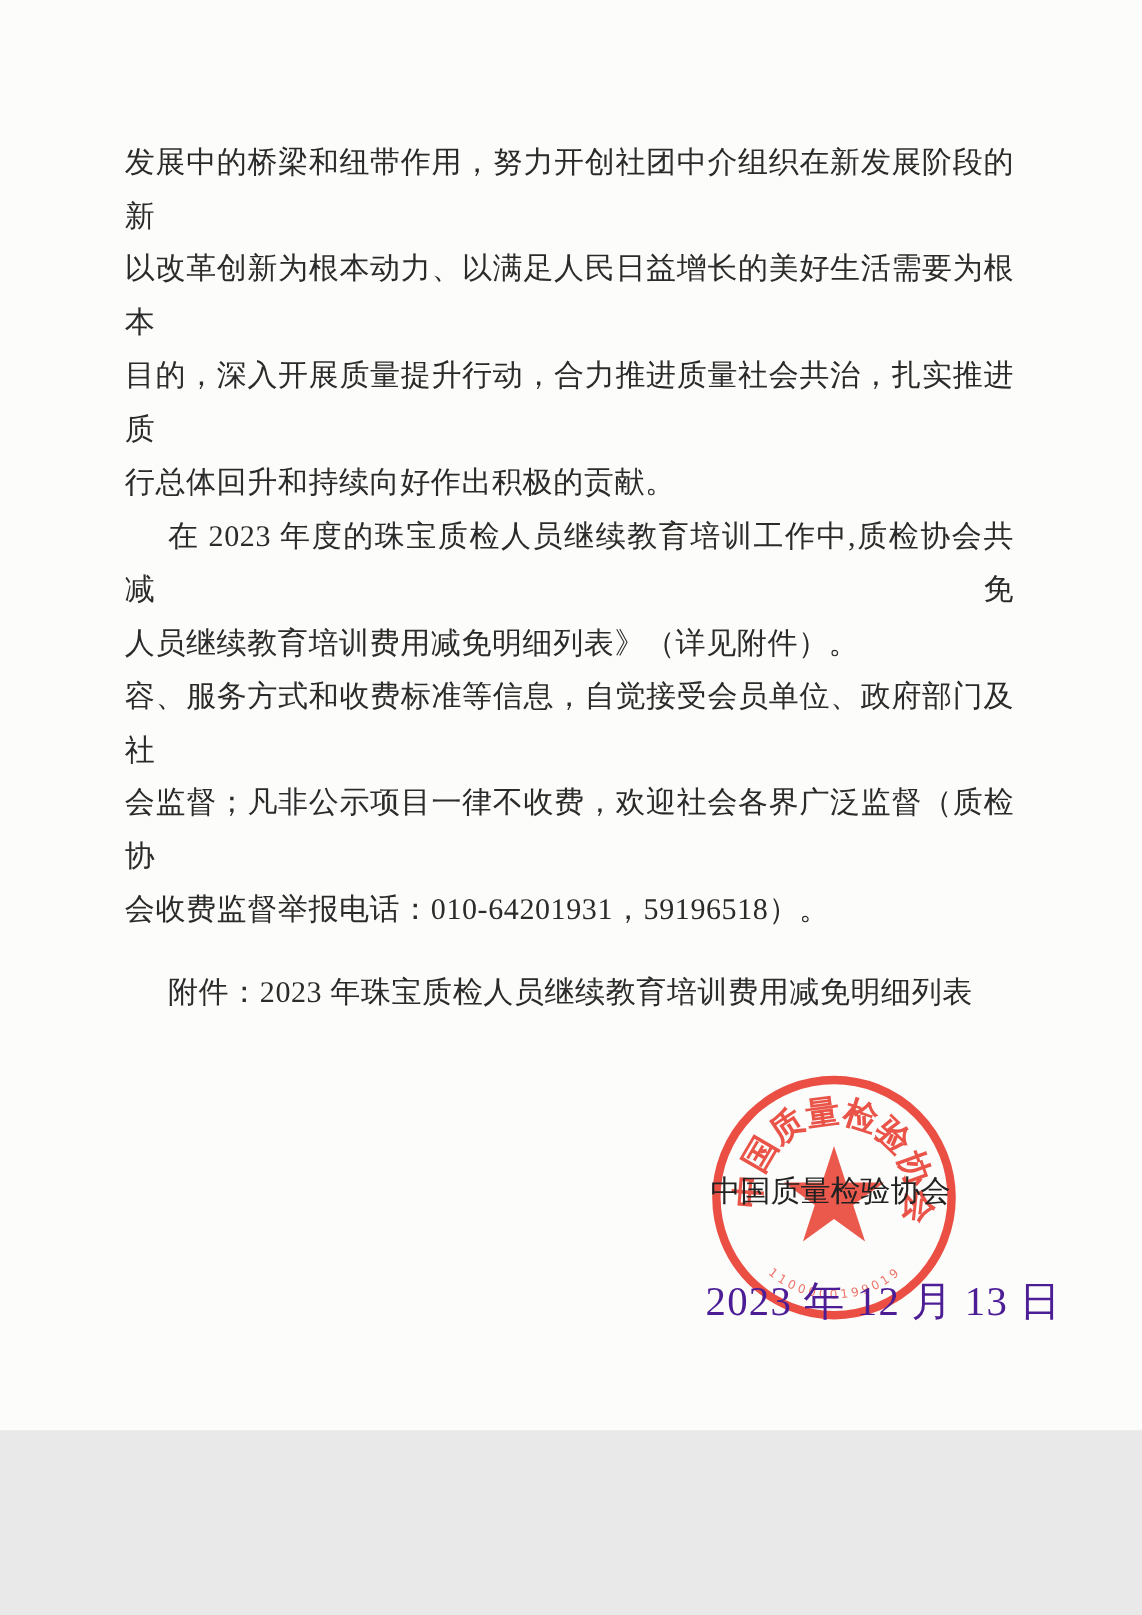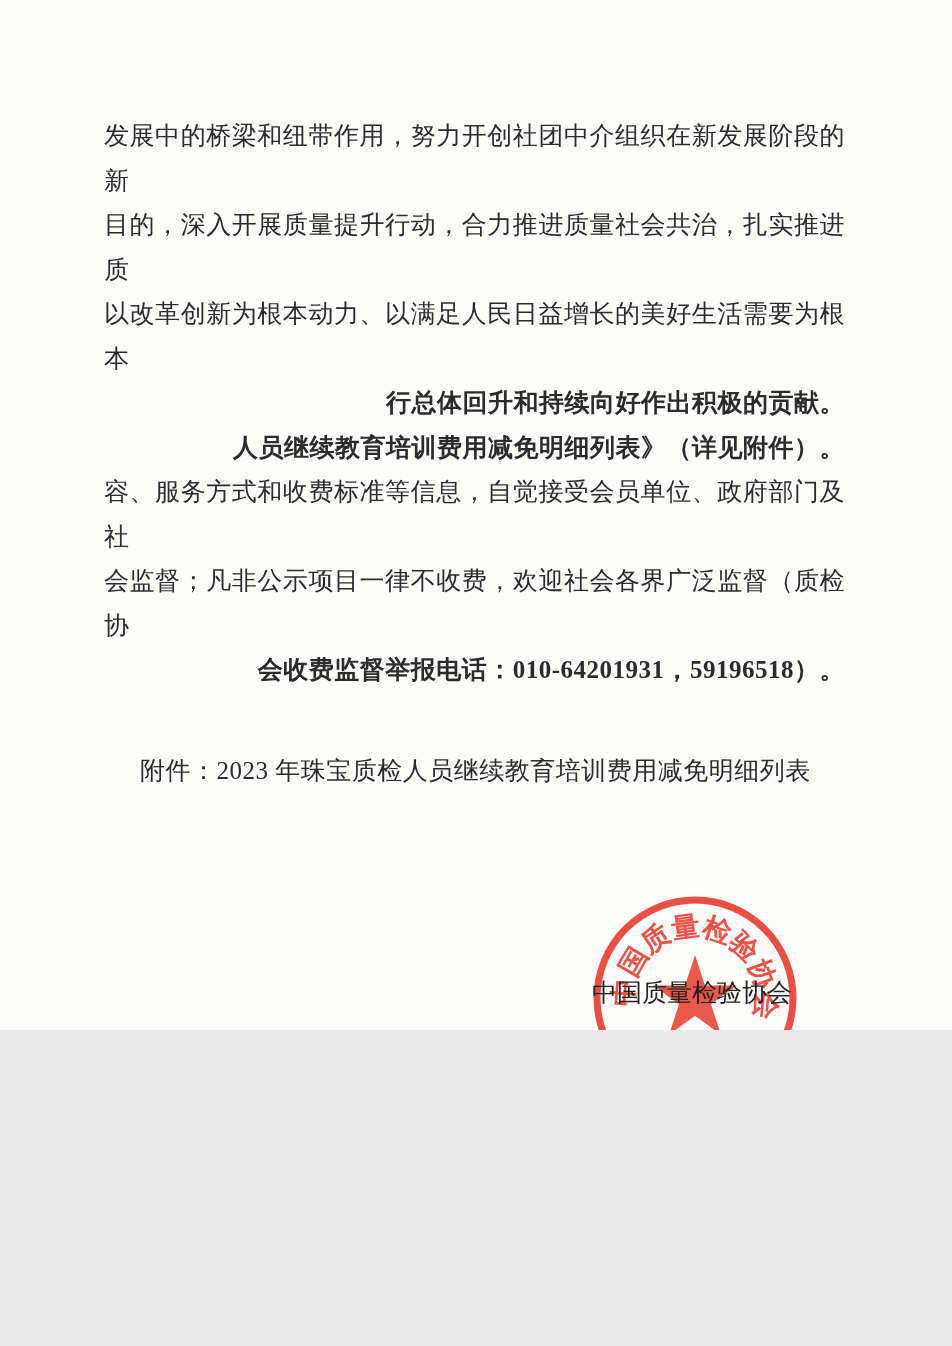--- a/index.html
+++ b/index.html
@@ -1,43 +1,42 @@
 <!DOCTYPE html>
 <html><head>
 <meta charset="utf-8">
 <style>
   html,body{margin:0;padding:0;background:#e9e9e9;}
   .page{
     position:relative;
-    width:952px;height:1030px;
+    width:952px;height:1192px;
     margin:0 auto;
     background:#fcfcfb;
     font-family:"Liberation Serif", serif;
     color:#2b2b2b;
     overflow:hidden;
   }
   .body-text{
     position:absolute;
     left:104px;top:114px;width:741px;
     font-size:25px;
     line-height:44.5px;
     letter-spacing:0.5px;
   }
   .ln{
     text-align:justify;
     text-align-last:justify;
   }
   .ln.short{
-    text-align:right;
+    text-align:left;
     text-align-last:auto;
-    font-weight:bold;
   }
   .ln.indent{ text-indent:36px; }
   .attachment{
-    margin-top:56px;
+    margin-top:24px;
     text-align:left;
     text-align-last:auto;
     text-indent:36px;
   }
   .seal{
     position:absolute;
     left:588px;top:892px;
     width:214px;height:218px;
     z-index:2;
     opacity:0.93;
@@ -77,23 +76,24 @@
     color:#333;
   }
 </style>
 </head>
 <body>
 
 <div class="page">
 
   <div class="body-text">
     <div class="ln">发展中的桥梁和纽带作用，努力开创社团中介组织在新发展阶段的新</div>
+    <div class="ln">以改革创新为根本动力、以满足人民日益增长的美好生活需要为根本</div>
     <div class="ln">目的，深入开展质量提升行动，合力推进质量社会共治，扎实推进质</div>
-    <div class="ln">以改革创新为根本动力、以满足人民日益增长的美好生活需要为根本</div>
     <div class="ln short">行总体回升和持续向好作出积极的贡献。</div>
+    <div class="ln indent">在 2023 年度的珠宝质检人员继续教育培训工作中,质检协会共减免</div>
     <div class="ln short">人员继续教育培训费用减免明细列表》（详见附件）。</div>
     <div class="ln">容、服务方式和收费标准等信息，自觉接受会员单位、政府部门及社</div>
     <div class="ln">会监督；凡非公示项目一律不收费，欢迎社会各界广泛监督（质检协</div>
     <div class="ln short">会收费监督举报电话：010-64201931，59196518）。</div>
     <div class="attachment">附件：2023 年珠宝质检人员继续教育培训费用减免明细列表</div>
   </div>
 
   <div class="seal">
     <svg width="214" height="218" viewBox="0 0 214 218">
       <defs>

